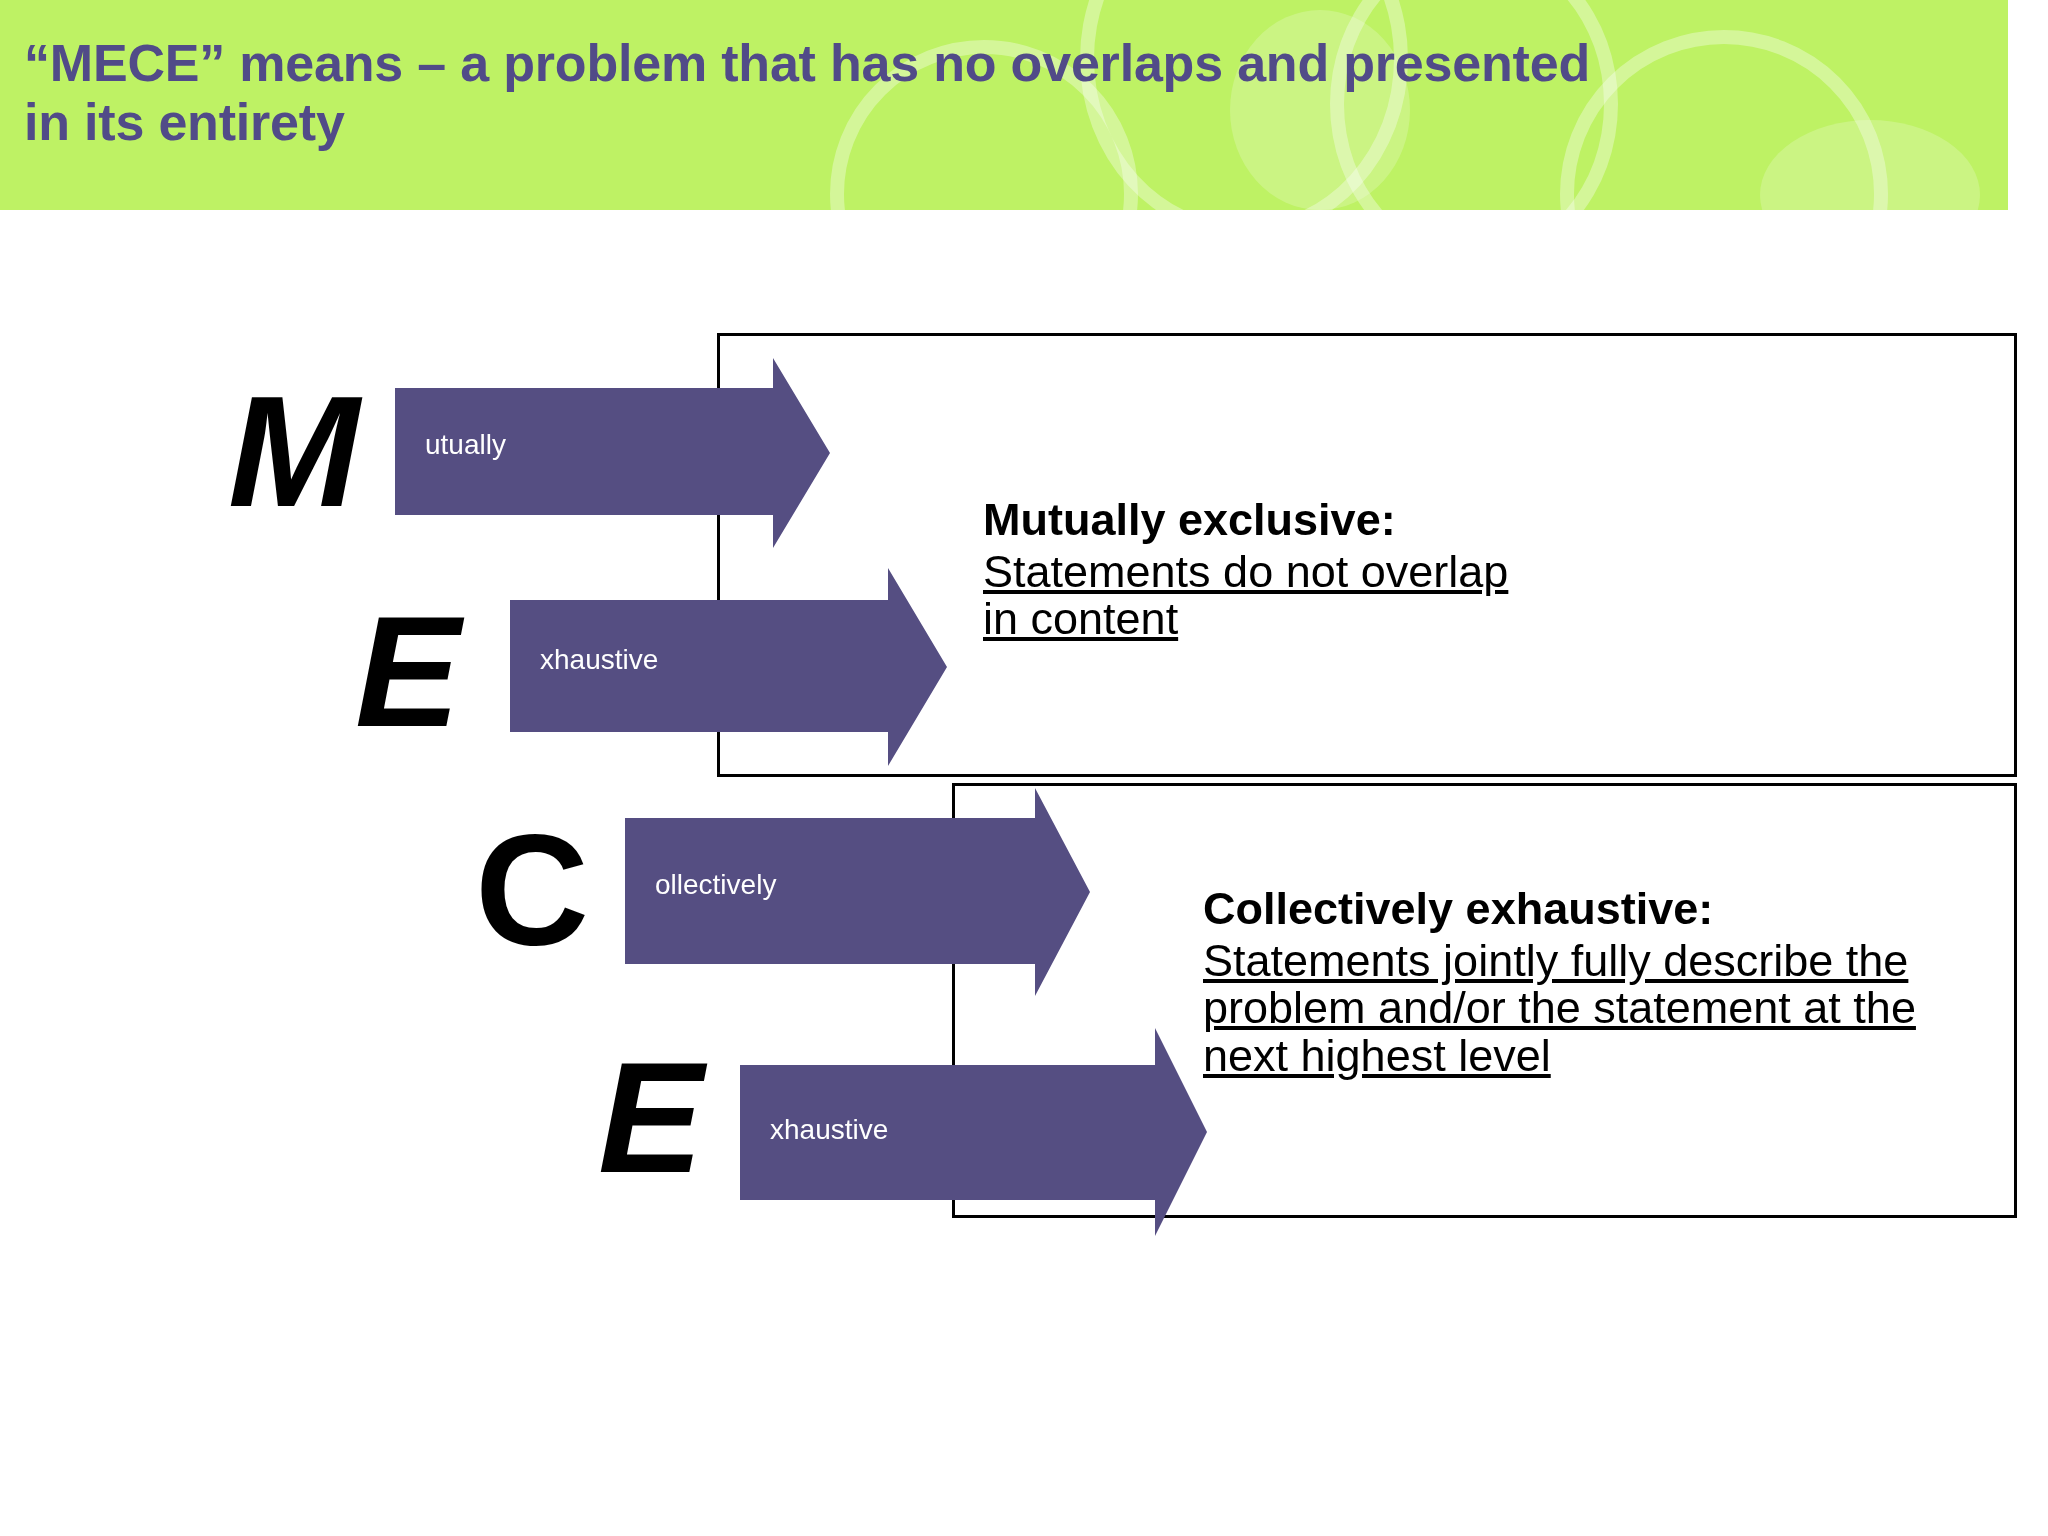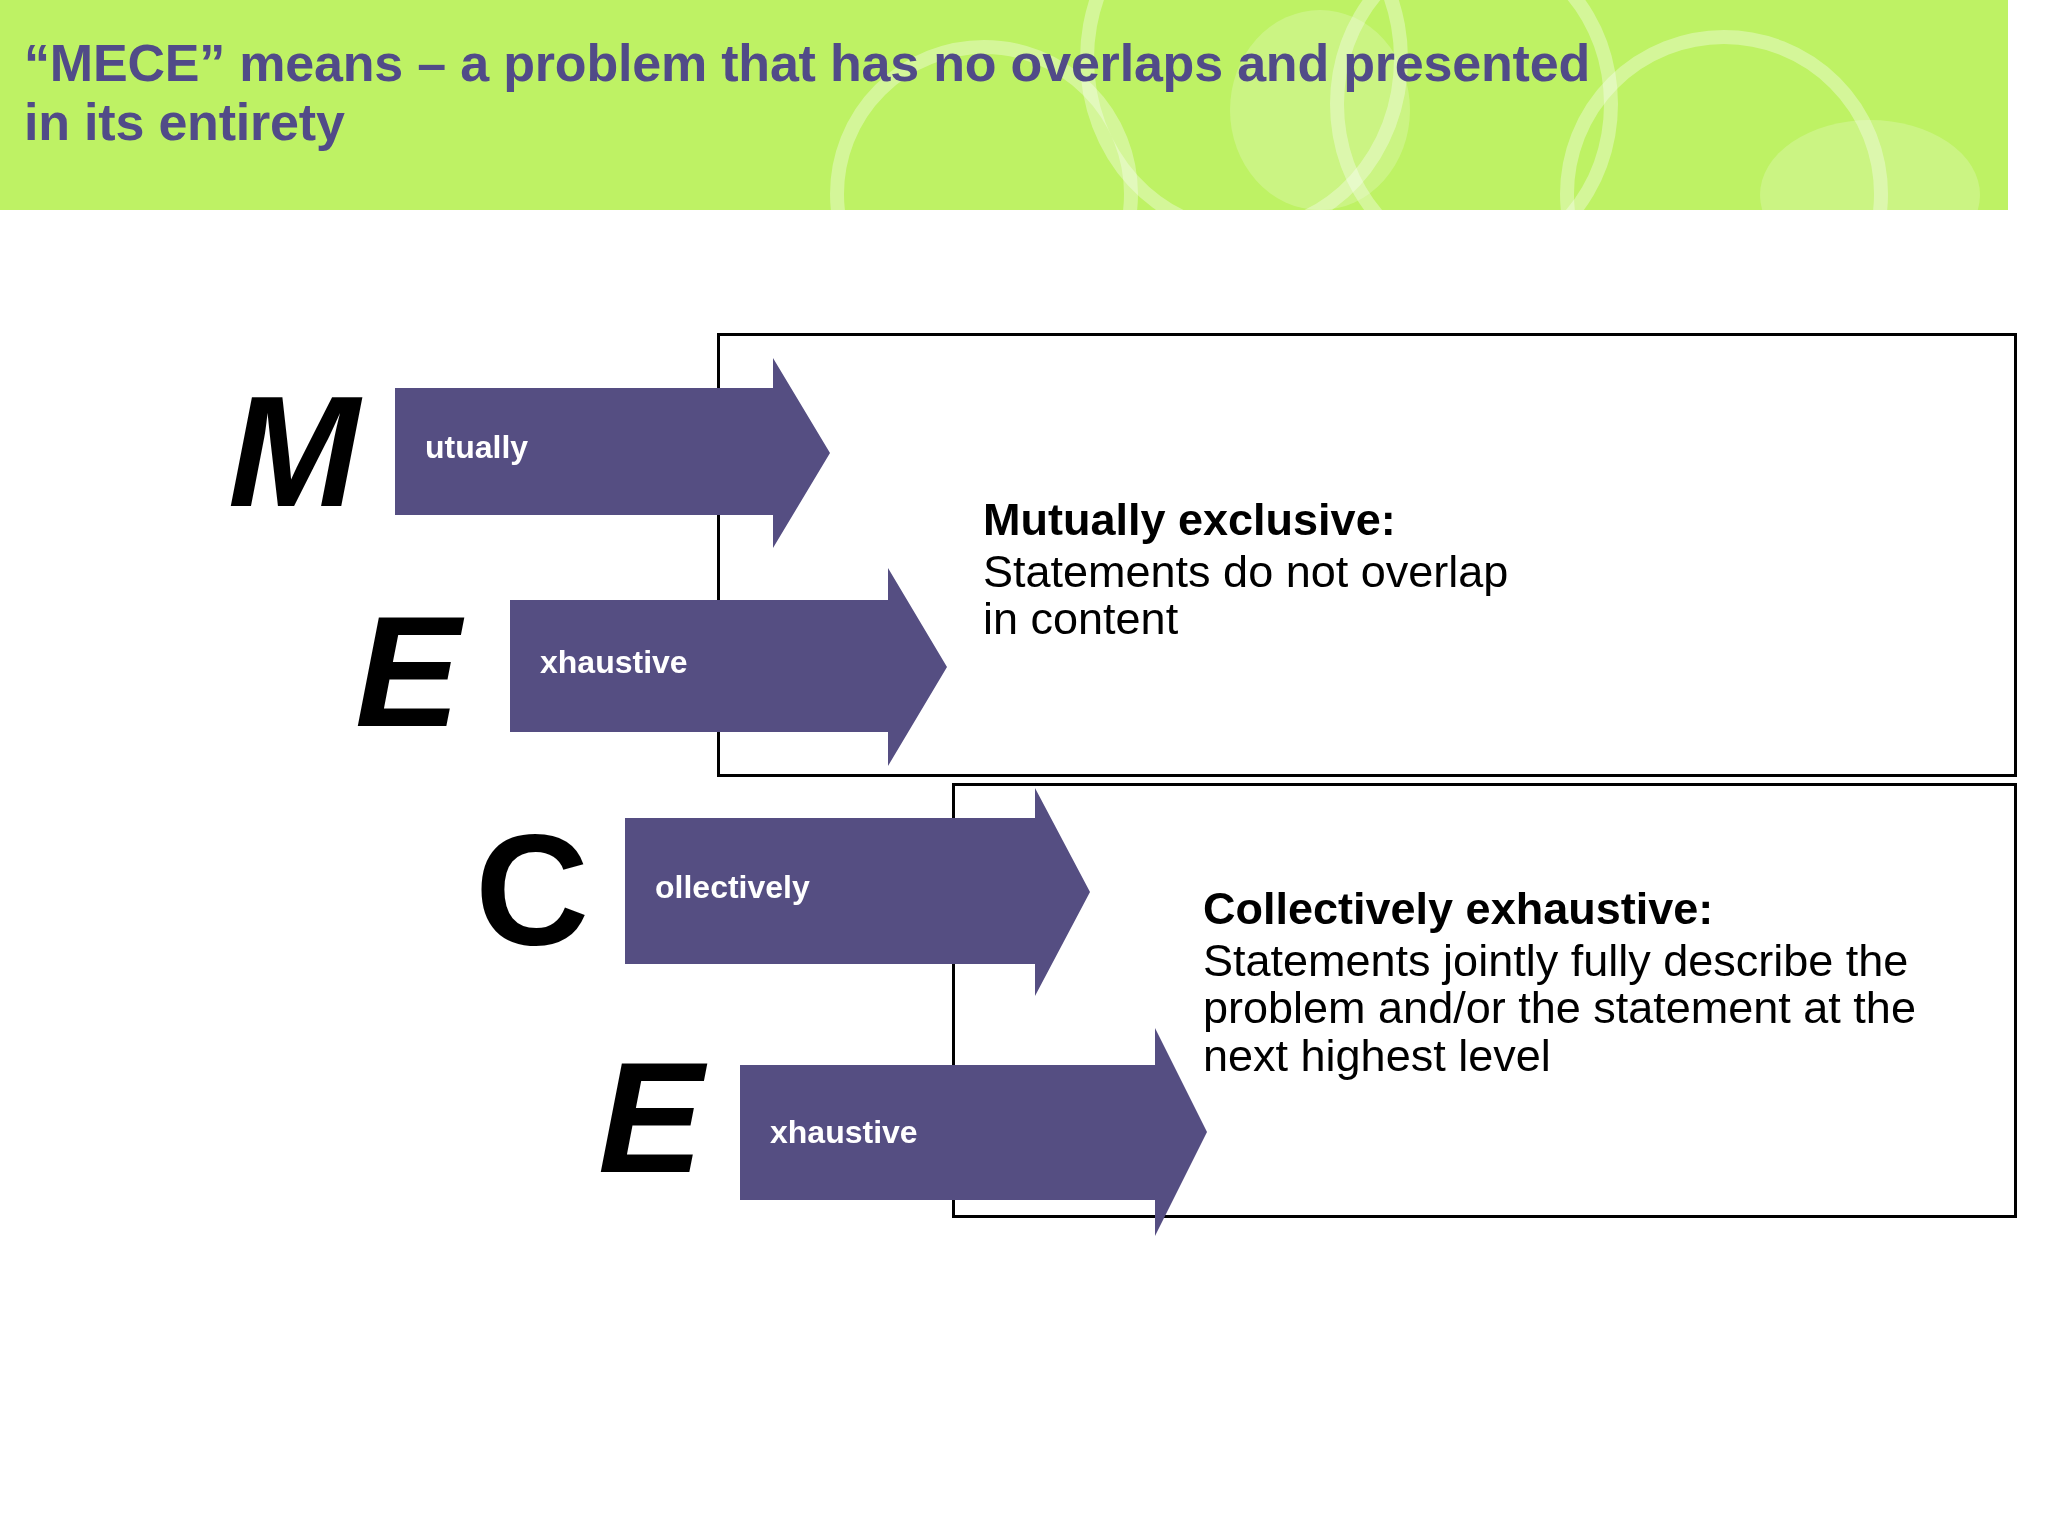--- a/index.html
+++ b/index.html
@@ -86,22 +86,22 @@
 
   
   .arrow {
     position: absolute;
   }
   .arrow svg { display: block; }
   .arrow-label {
     position: absolute;
     color: #ffffff;
     font-family: "Liberation Sans", "DejaVu Sans", sans-serif;
-    font-weight: bold;
-    font-size: 32px;
+    font-weight: normal;
+    font-size: 28px;
     line-height: 1;
     white-space: nowrap;
   }
 
   
   .text-block {
     position: absolute;
     color: #000000;
     font-family: "Liberation Sans", "DejaVu Sans", sans-serif;
     font-size: 45px;
@@ -110,20 +110,21 @@
   }
   .text-block .hd {
     display: block;
     font-weight: bold;
     margin-bottom: 4px;
   }
   .text-block .bd {
     display: block;
     font-weight: normal;
     white-space: pre-line;
+    text-decoration: underline;
   }
 </style>
 </head>
 <body>
 
 <div id="title-band">
   <div class="wm" style="left:1080px; top:-120px; width:300px; height:330px;"></div>
   <div class="wm" style="left:1330px; top:-60px; width:260px; height:300px;"></div>
   <div class="wm" style="left:1560px; top:30px; width:300px; height:300px;"></div>
   <div class="wm" style="left:830px; top:40px; width:280px; height:280px;"></div>

